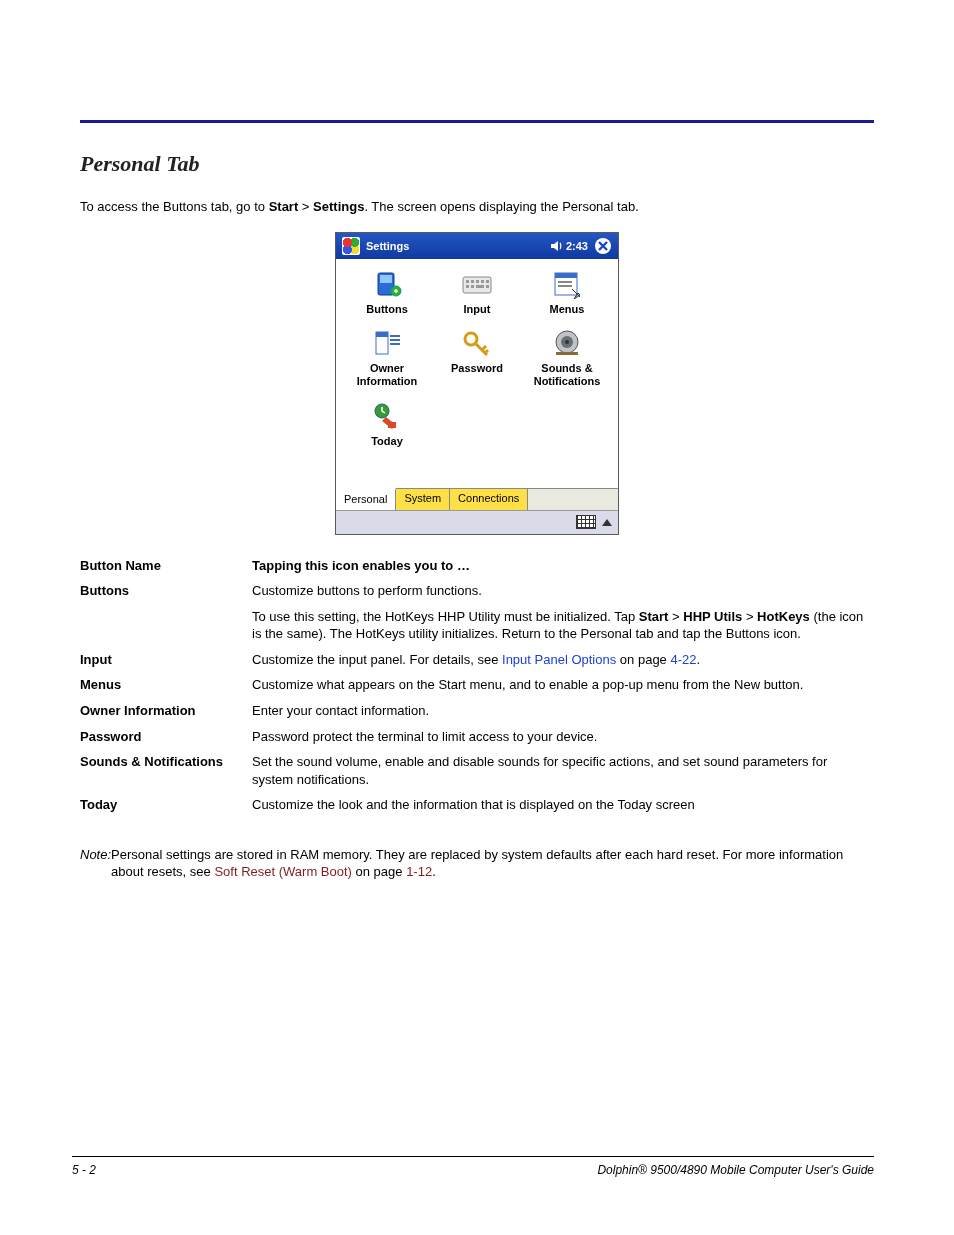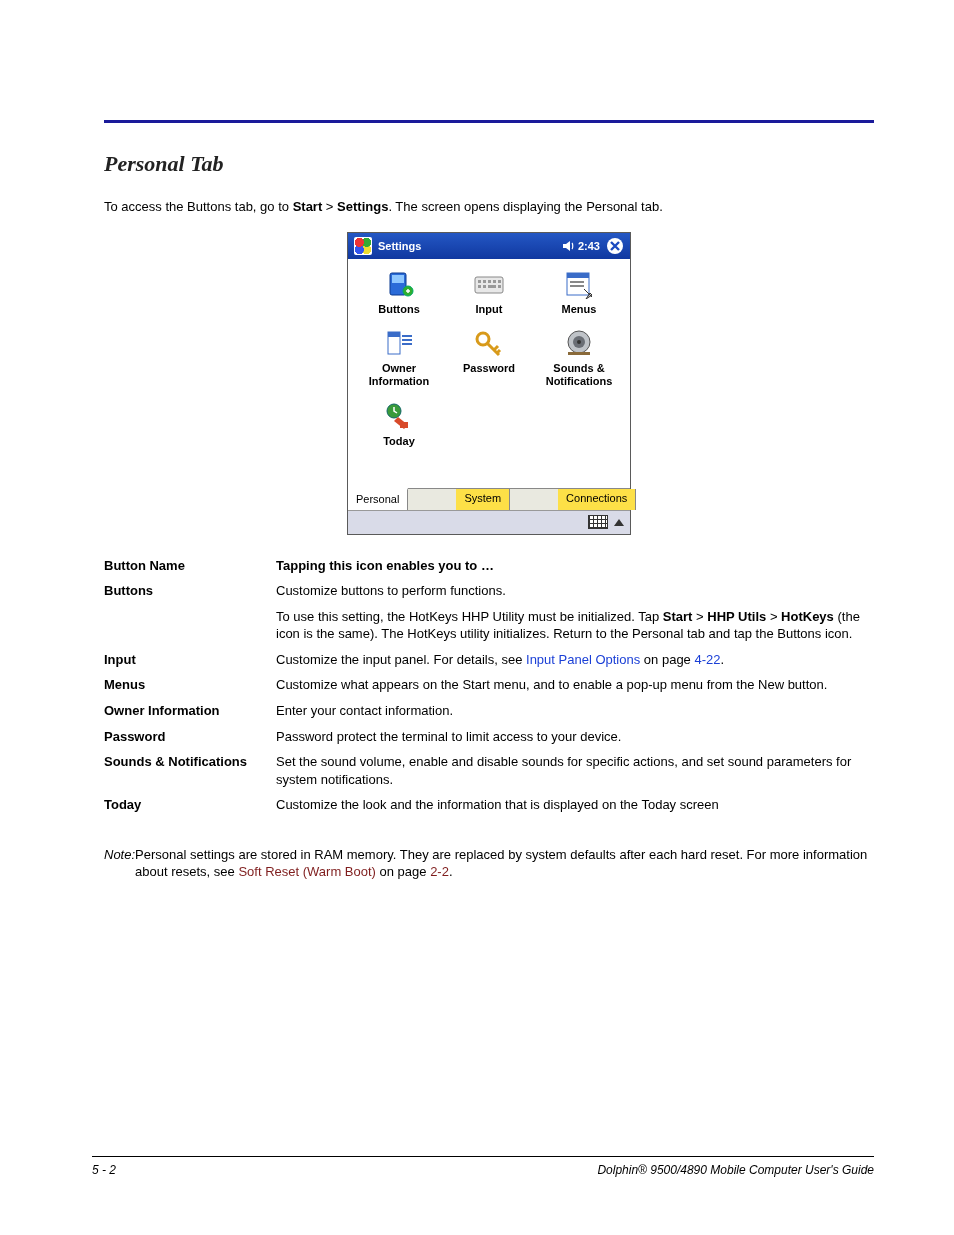--- a/index.html
+++ b/index.html
@@ -6,21 +6,21 @@
   body {
     width: 954px;
     height: 1235px;
     background: #fff;
     font-family: Arial, Helvetica, sans-serif;
     font-size: 13px;
     color: #000;
     position: relative;
   }
   .page {
-    padding: 120px 80px 0 104px;
+    padding: 120px 80px 0 80px;
   }
   .top-rule {
     border-top: 3px solid #1a1a9a;
     margin-bottom: 28px;
   }
   h1.section-title {
     font-family: "Times New Roman", Times, serif;
     font-style: italic;
     font-weight: bold;
     font-size: 22px;
@@ -80,21 +80,20 @@
   }
   .ss-ico {
     width: 34px; height: 30px;
     margin: 0 auto 4px auto;
   }
   .ss-tabs {
     display: flex;
     border-top: 1px solid #888;
     background: #e9e9e0;
     height: 22px;
-    gap: 48px;
   }
   .ss-tab {
     padding: 3px 8px;
     border-right: 1px solid #888;
     font-size: 11px;
     background: #fde047;
   }
   .ss-tab.active {
     background: #fff;
     border-top: 2px solid #fff;
@@ -153,21 +152,21 @@
   }
   .note-block .note-label {
     font-style: italic;
     white-space: nowrap;
   }
   .note-block a.xref { color: #7f1d1d; text-decoration: none; }
 
   .footer {
     position: absolute;
     bottom: 58px;
-    left: 92px;
+    left: 72px;
     right: 80px;
     border-top: 1px solid #000;
     padding-top: 6px;
     display: flex;
     justify-content: space-between;
     font-size: 12px;
   }
   .footer .pnum { font-style: italic; }
   .footer .doc-title { font-style: italic; }
 </style>
@@ -324,20 +323,20 @@
         </tr>
         <tr>
           <td class="col-name">Today</td>
           <td>Customize the look and the information that is displayed on the Today screen</td>
         </tr>
       </tbody>
   </table>
 
   <div class="note-block">
     <span class="note-label">Note:</span>
-    <span id="note-text">Personal settings are stored in RAM memory. They are replaced by system defaults after each hard reset. For more information about resets, see <a class="xref" href="#">Soft Reset (Warm Boot)</a> on page <a class="xref" href="#">2-2</a>.</span>
+    <span id="note-text">Personal settings are stored in RAM memory. They are replaced by system defaults after each hard reset. For more information about resets, see <a class="xref" href="#">Soft Reset (Warm Boot)</a> on page <a class="xref" href="#">1-12</a>.</span>
   </div>
 </div>
 
 <div class="footer">
   <span class="pnum">5 - 2</span>
   <span class="doc-title">Dolphin® 9500/4890 Mobile Computer User's Guide</span>
 </div>
 
 </body></html>

